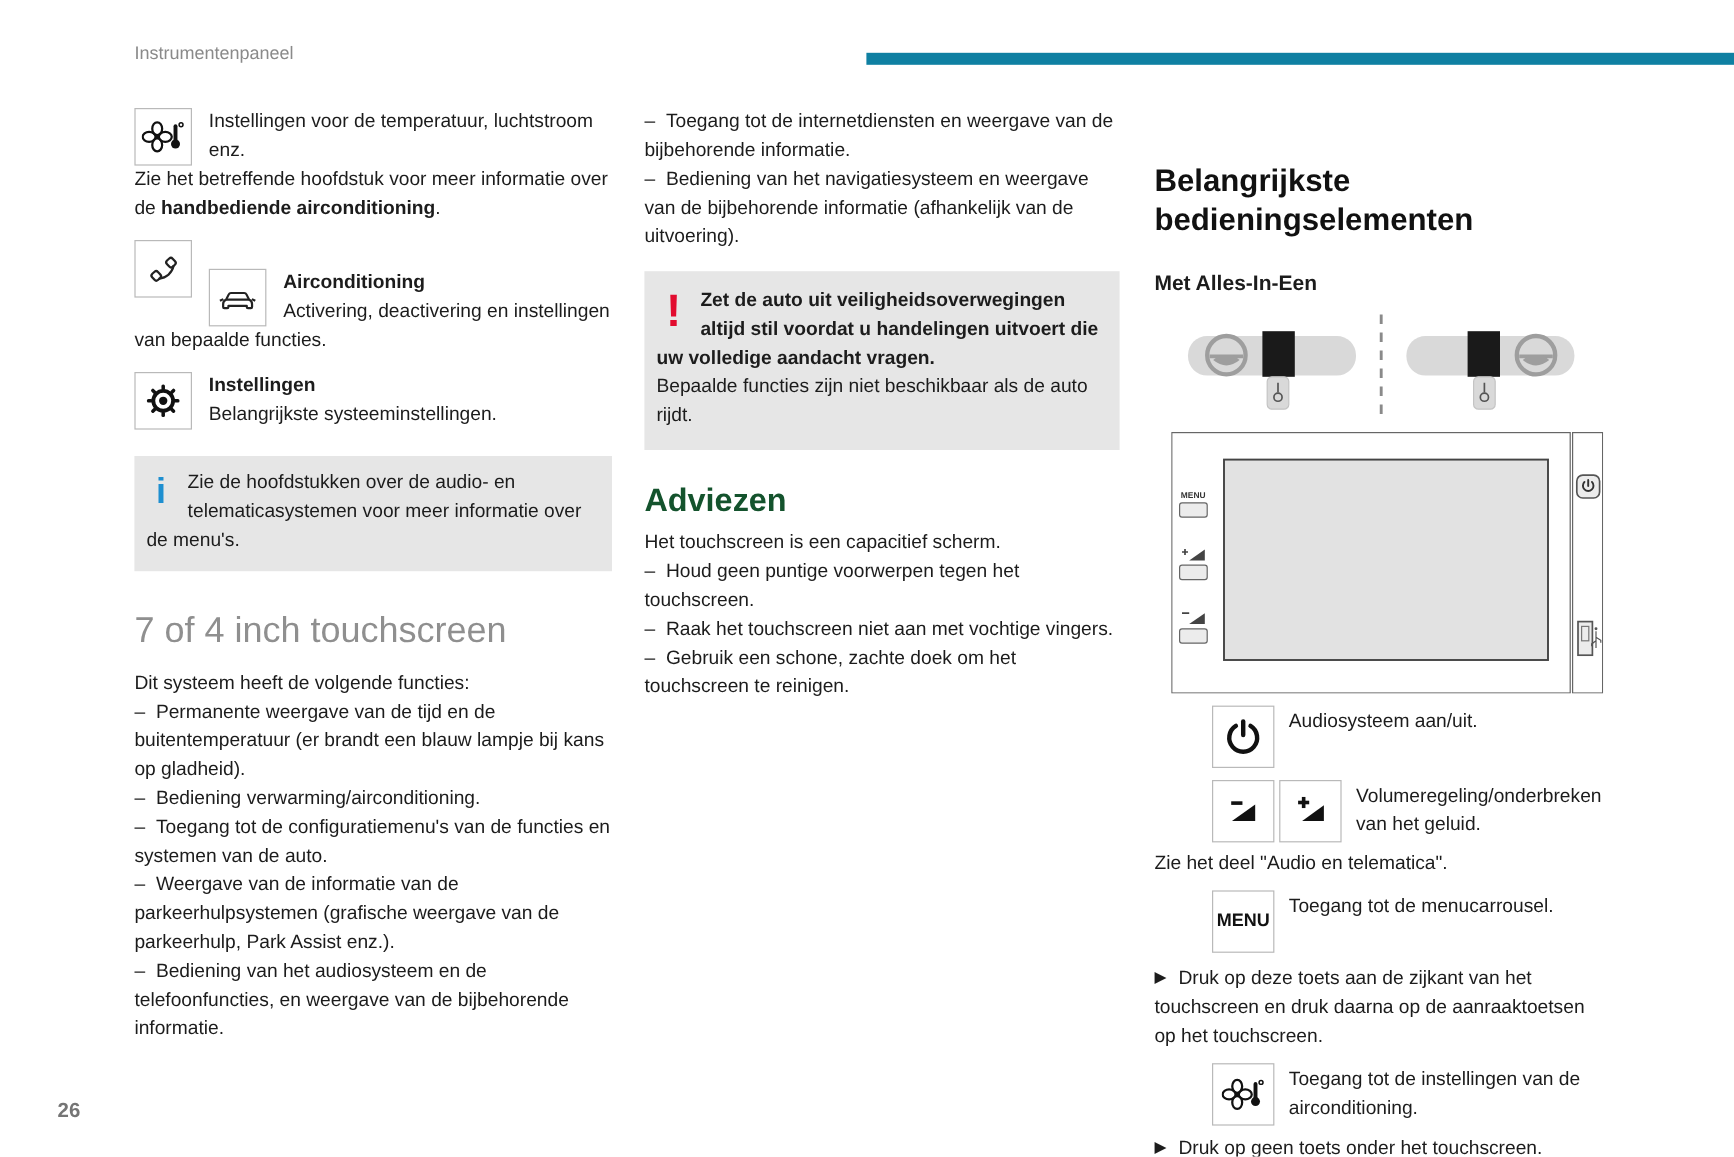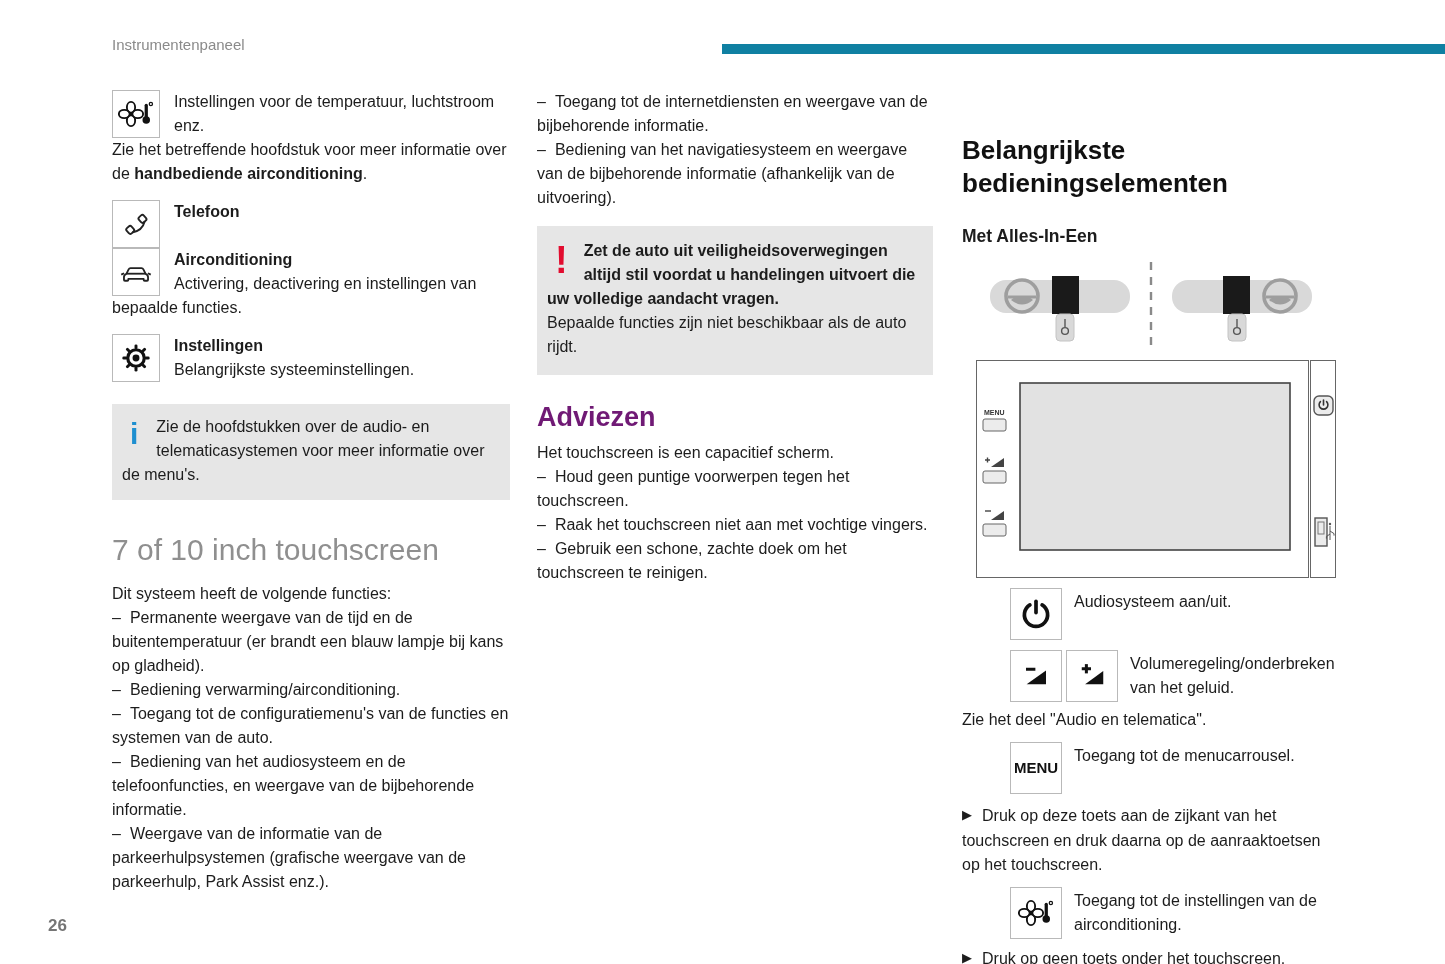--- a/index.html
+++ b/index.html
@@ -19,21 +19,21 @@
   .media .title{font-weight:bold;}
   .clear{clear:both;}
   .notebox{background:#e6e6e6;padding:11px 14px 13px 10px;margin-top:22px;}
   .note-i{float:left;font-weight:bold;font-size:30px;line-height:38px;color:#1e8fd0;margin:0 18px 0 8px;}
   .gray-heading{font-size:30px;line-height:36px;color:#8f8f8f;font-weight:400;margin:32px 0 14px 0;}
   .li::before{content:"\2013";margin-right:9px;}
   .arrow-p{margin-top:8px;}
   .arrow-p::before{content:"\25B6";font-size:13px;margin-right:10px;position:relative;top:-2px;}
   .warnbox{background:#e6e6e6;padding:13px 13px 16px 10px;margin-top:16px;}
   .warn-mark{float:left;font-weight:bold;font-size:38px;line-height:42px;color:#e20c2f;margin:0 16px 0 8px;}
-  .h-adviezen{font-size:27px;line-height:32px;font-weight:bold;margin:26px 0 8px 0;color:#701a75;}
+  .h-adviezen{font-size:27px;line-height:32px;font-weight:bold;margin:26px 0 8px 0;color:#14532d;}
   .h-main{font-size:26px;line-height:33px;font-weight:bold;margin:0;color:#111;}
   .h-sub{font-size:17.5px;font-weight:bold;margin-top:24px;}
   .illu{display:block;}
   .dash-illu{margin-top:8px;}
   .screen-illu{margin:2px 0 0 14px;}
   .row{display:flex;align-items:flex-start;margin-top:10px;padding-left:48px;}
   .box52{box-sizing:border-box;width:52px;height:52px;border:1px solid #b9b9b9;
          display:flex;align-items:center;justify-content:center;flex:none;background:#fff;}
   .box52 + .box52{margin-left:4px;}
   .row .rowtext{padding-top:2px;margin-left:12px;}
@@ -73,21 +73,20 @@
     <div class="media" style="margin-top:14px;margin-bottom:0;">
       <span class="iconbox" style="margin-bottom:-1px;">
         <svg width="30" height="30" viewBox="0 0 24 24">
           <g transform="rotate(-42 12 12)" fill="none" stroke="#222" stroke-width="1.5" stroke-linejoin="round">
             <rect x="2.8" y="9.6" width="5.2" height="5.6" rx="1.6"></rect>
             <rect x="16" y="9.6" width="5.2" height="5.6" rx="1.6"></rect>
             <path d="M5.2 15 Q12 19.6 18.8 15"></path>
           </g>
         </svg>
       </span>
-      <p class="title">Telefoon</p>
       <p>&nbsp;</p>
     </div>
 
     <div class="media" style="margin-top:0;">
       <span class="iconbox">
         <svg width="34" height="26" viewBox="0 0 24 18">
           <g fill="none" stroke="#222" stroke-width="1.3" stroke-linejoin="round">
             <path d="M3.5 14.5 v-1.8 q0-1.7 1.7-2.4 l1.6-3.2 q.4-.8 1.3-.8 h7.8 q.9 0 1.3 .8 l1.6 3.2 q1.7 .7 1.7 2.4 v1.8 q0 .7-.7 .7 h-1.7 q-.7 0-.7-.7 v-.6 H6.6 v.6 q0 .7-.7 .7 H4.2 q-.7 0-.7-.7 Z"></path>
             <path d="M5.4 10.2 h13.2"></path>
             <path d="M1.6 10.9 l2-1 M22.4 10.9 l-2-1"></path>
@@ -118,28 +117,28 @@
       <p class="title">Instellingen</p>
       <p>Belangrijkste systeeminstellingen.</p>
     </div>
 
     <div class="notebox">
       <span class="note-i">i</span>
       <span>Zie de hoofdstukken over de audio- en telematicasystemen voor meer informatie over de menu's.</span>
       <div class="clear"></div>
     </div>
 
-    <h2 class="gray-heading">7 of 10 inch touchscreen</h2>
+    <h2 class="gray-heading">7 of 4 inch touchscreen</h2>
 
     <p>Dit systeem heeft de volgende functies:</p>
     <p class="li">Permanente weergave van de tijd en de buitentemperatuur (er brandt een blauw lampje bij kans op gladheid).</p>
     <p class="li">Bediening verwarming/airconditioning.</p>
     <p class="li">Toegang tot de configuratiemenu's van de functies en systemen van de auto.</p>
+    <p class="li">Weergave van de informatie van de parkeerhulpsystemen (grafische weergave van de parkeerhulp, Park Assist enz.).</p>
     <p class="li">Bediening van het audiosysteem en de telefoonfuncties, en weergave van de bijbehorende informatie.</p>
-    <p class="li">Weergave van de informatie van de parkeerhulpsystemen (grafische weergave van de parkeerhulp, Park Assist enz.).</p>
   </div>
 
   <div class="col col-mid">
     <p class="li">Toegang tot de internetdiensten en weergave van de bijbehorende informatie.</p>
     <p class="li">Bediening van het navigatiesysteem en weergave van de bijbehorende informatie (afhankelijk van de uitvoering).</p>
 
     <div class="warnbox">
       <span class="warn-mark">!</span>
       <span class="bold">Zet de auto uit veiligheidsoverwegingen altijd stil voordat u handelingen uitvoert die uw volledige aandacht vragen.</span>
       <p class="clear">Bepaalde functies zijn niet beschikbaar als de auto rijdt.</p>

